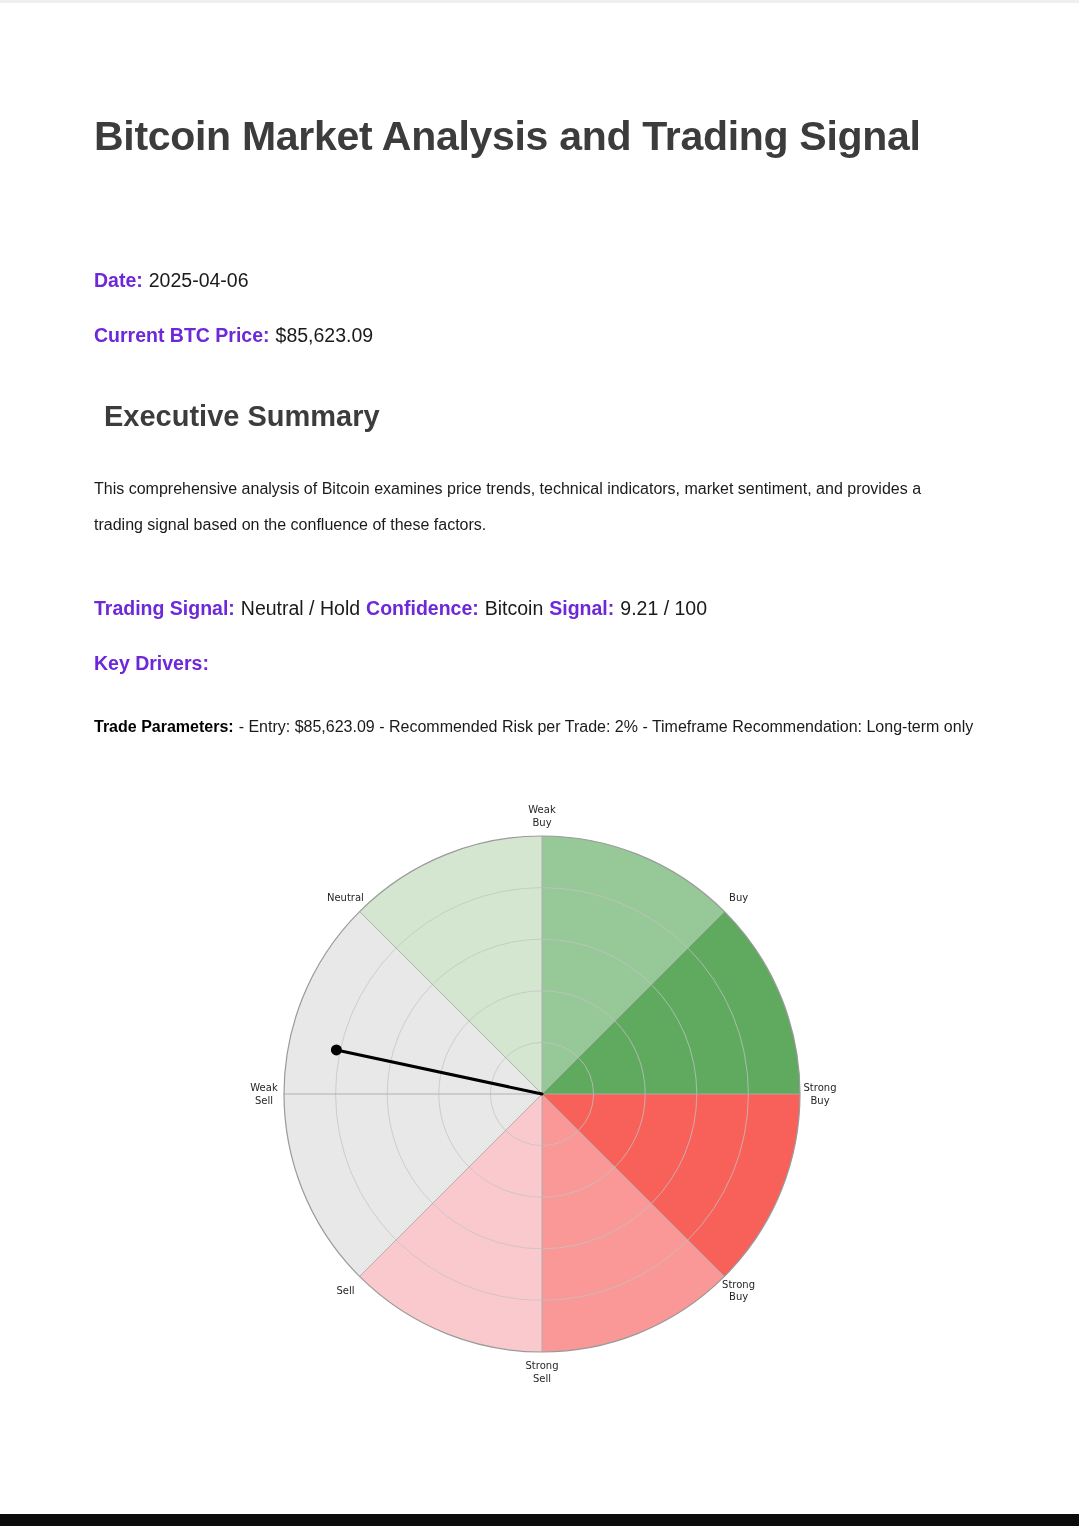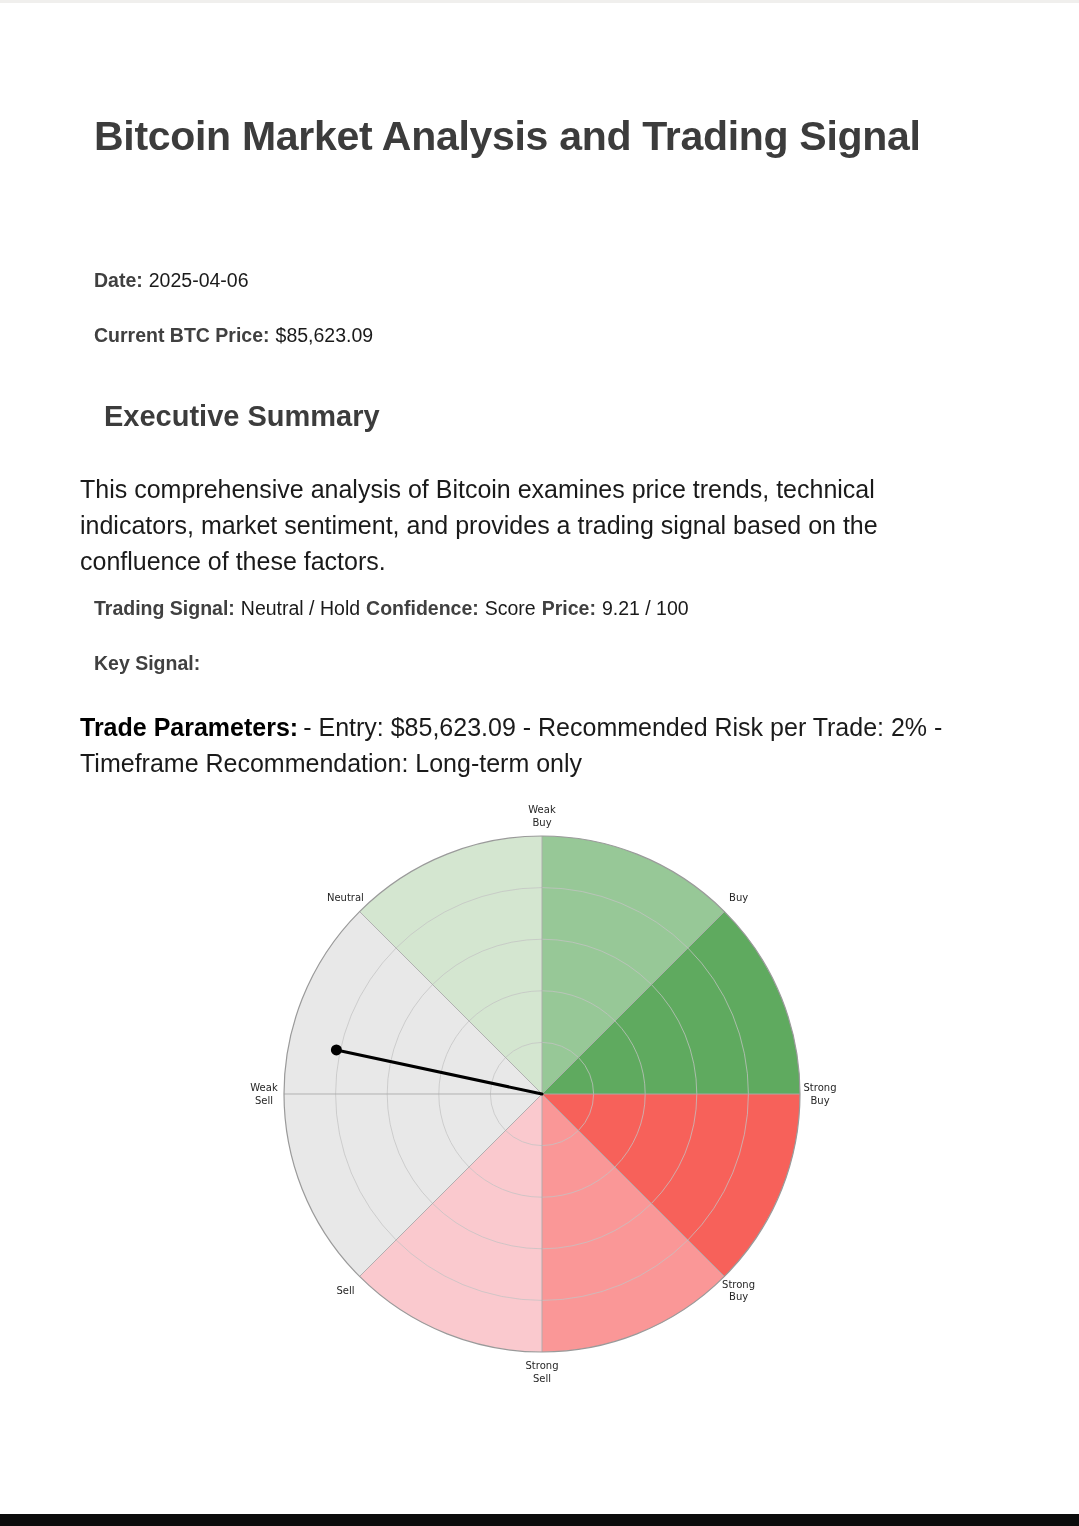--- a/index.html
+++ b/index.html
@@ -10,29 +10,29 @@
   .top-strip { position:absolute; top:0; left:0; width:100%; height:3px; background:#f0efed; }
   h1.title {
     position:absolute; left:94px; top:100px; width:880px; margin:0;
     font-size:41px; line-height:73px; font-weight:700; color:#3c3c3c; letter-spacing:-0.3px;
   }
   h2.h2 {
     position:absolute; left:104px; top:400px; margin:0;
     font-size:29px; font-weight:700; color:#3c3c3c;
   }
   .kv { position:absolute; left:94px; margin:0; font-size:19.5px; color:#1a1a1a; white-space:nowrap; }
-  .kv b { color:#404040; font-weight:700; margin-right:6px; }
+  .kv b { color:#6d28d9; font-weight:700; margin-right:6px; }
   .kv span.val { margin-right:6px; }
   #date-line  { top:269px; }
   #price-line { top:324px; }
   #signal-line { top:597px; }
   #key-drivers { top:652px; }
   .para {
-    position:absolute; left:80px; margin:0;
-    font-size:25px; line-height:36px; color:#1a1a1a;
+    position:absolute; left:94px; margin:0;
+    font-size:16px; line-height:36px; color:#1a1a1a;
   }
   #exec-para { top:471px; width:876px; }
   #trade-params { top:709px; width:884px; }
   #trade-params b { color:#000000; font-weight:700; margin-right:5px; }
   #gauge-svg { position:absolute; left:0; top:0; width:1079px; height:1526px; }
   .footer-bar { position:absolute; left:0; bottom:0; width:100%; height:12px; background:#0c0c0c; }
 </style>
 </head>
 <body>
 
@@ -47,25 +47,25 @@
 
   <p class="kv" id="price-line">
     <b>Current BTC Price:</b><span class="val">$85,623.09</span>
   </p>
 
   <h2 class="h2">Executive Summary</h2>
 
   <p class="para" id="exec-para">This comprehensive analysis of Bitcoin examines price trends, technical indicators, market sentiment, and provides a trading signal based on the confluence of these factors.</p>
 
   <p class="kv" id="signal-line">
-    <b>Trading Signal:</b><span class="val">Neutral / Hold</span><b>Confidence:</b><span class="val">Score</span><b>Price:</b><span class="val">9.21 / 100</span>
+    <b>Trading Signal:</b><span class="val">Neutral / Hold</span><b>Confidence:</b><span class="val">Bitcoin</span><b>Signal:</b><span class="val">9.21 / 100</span>
   </p>
 
   <p class="kv" id="key-drivers">
-    <b>Key Signal:</b>
+    <b>Key Drivers:</b>
   </p>
 
   <p class="para" id="trade-params">
     <b>Trade Parameters:</b><span>- Entry: $85,623.09 - Recommended Risk per Trade: 2% - Timeframe Recommendation: Long-term only</span>
   </p>
 
   <svg id="gauge-svg" viewBox="0 0 1079 1526" xmlns="http://www.w3.org/2000/svg">
       <path d="M 542 1094 L 800.00 1094.00 A 258 258 0 0 0 724.43 911.57 Z" fill="#5faa5f"></path>
       <path d="M 542 1094 L 724.43 911.57 A 258 258 0 0 0 542.00 836.00 Z" fill="#97c897"></path>
       <path d="M 542 1094 L 542.00 836.00 A 258 258 0 0 0 359.57 911.57 Z" fill="#d4e6d0"></path>

